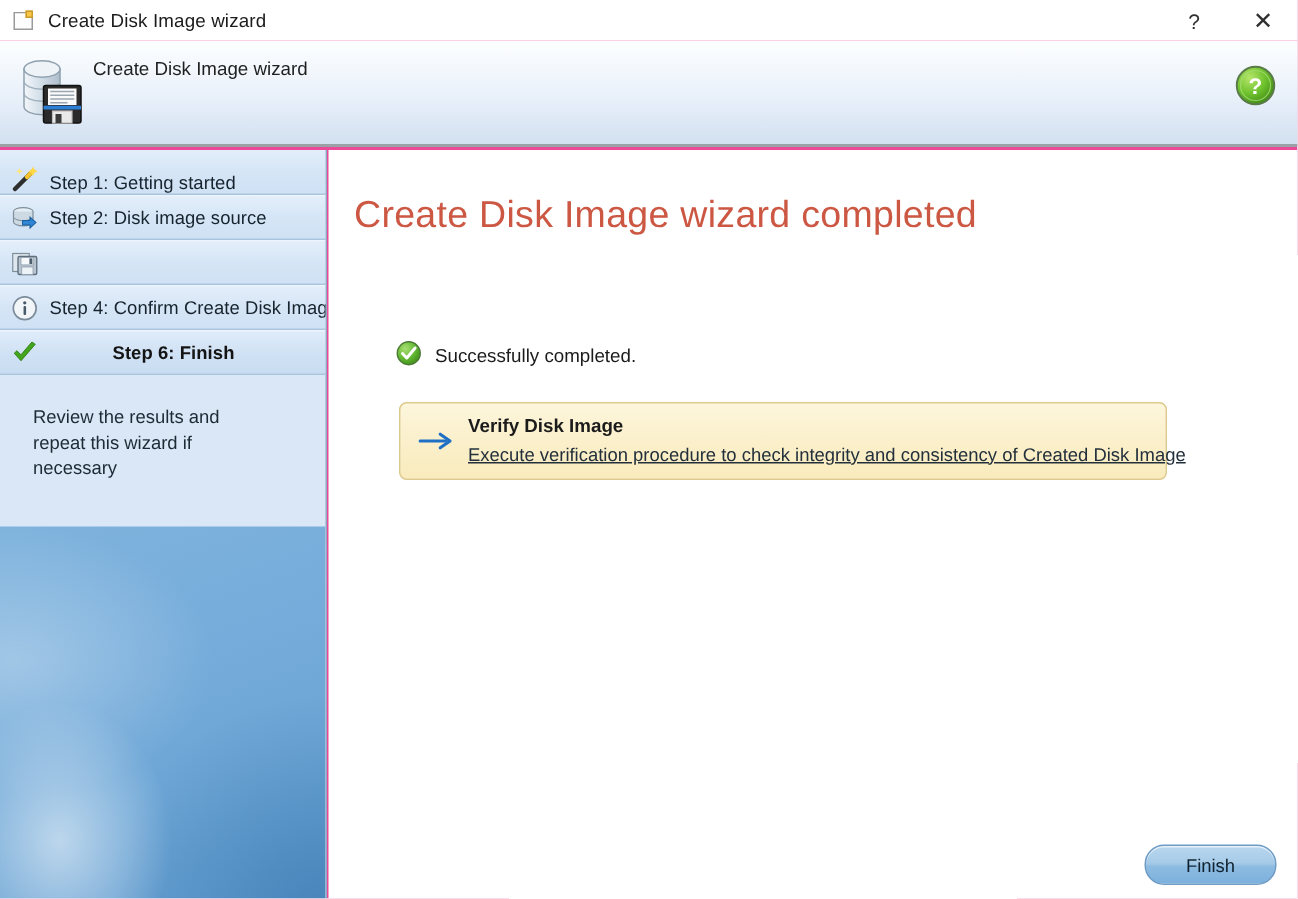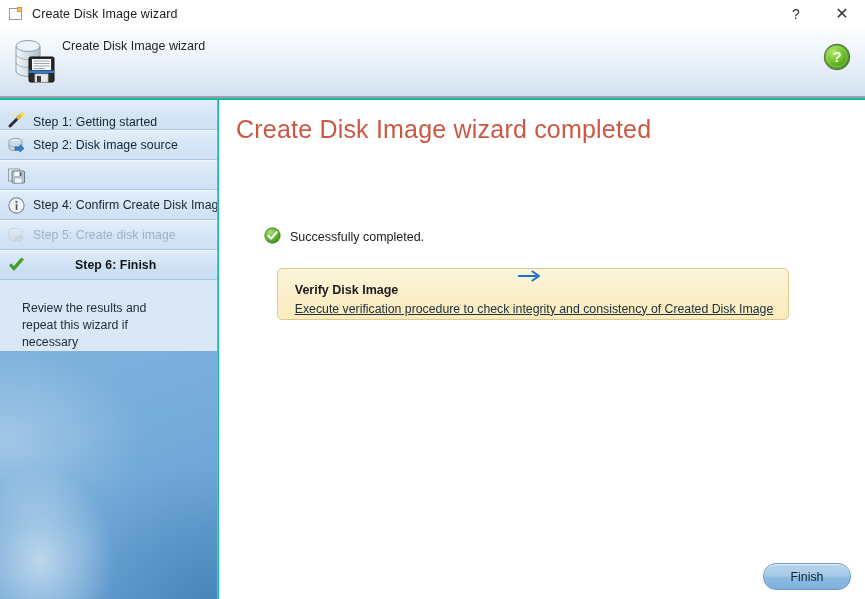--- a/index.html
+++ b/index.html
@@ -14,21 +14,21 @@
     color: #1a1a1a;
     background: #ffffff;
     overflow: hidden;
     -webkit-font-smoothing: antialiased;
   }
 
   #app {
     position: relative;
     width: 865px;
     height: 599px;
-    background: #14b8a6;
+    background: #ec4899;
   }
 
   
   .titlebar {
     position: absolute;
     left: 0; top: 0;
     width: 865px; height: 27px;
     background: #ffffff;
     display: flex;
     align-items: center;
@@ -183,21 +183,21 @@
 
   
   .main {
     position: absolute;
     left: 219px; top: 100px;
     width: 646px; height: 499px;
     background: #ffffff;
   }
   .main-heading {
     position: absolute;
-    left: 17px; top: 15px;
+    left: 17px; top: 29px;
     font-size: 25px;
     color: #cc5844;
     letter-spacing: .2px;
     font-weight: normal;
     margin: 0;
     white-space: nowrap;
   }
   .status-row {
     position: absolute;
     left: 45px; top: 127px;
@@ -209,31 +209,30 @@
     margin-right: 9px;
     flex: 0 0 auto;
   }
   .status-text {
     font-size: 12.5px;
     color: #1b1b1b;
   }
 
   .action-box {
     position: absolute;
-    left: 58px; top: 168px;
+    left: 47px; top: 168px;
     width: 512px; height: 52px;
     box-sizing: border-box;
     border: 1px solid #ddc98a;
     border-radius: 5px;
     background: linear-gradient(to bottom, #fdf6dc 0%, #fbf0cc 48%, #f9ebbd 100%);
     display: flex;
     align-items: center;
     padding: 0 10px 0 12px;
     cursor: pointer;
-    flex-direction: column;
   }
   .action-arrow {
     width: 24px; height: 14px;
     margin-right: 9px;
     flex: 0 0 auto;
   }
   .action-texts { line-height: 1.25; }
   .action-title {
     font-size: 12.5px;
     font-weight: bold;
@@ -359,29 +358,20 @@
 
       <div class="step">
         <svg class="step-icon" viewBox="0 0 19 19">
           <circle cx="9.5" cy="9.5" r="7.6" fill="#f3f6f9" stroke="#7b8b99" stroke-width="1.1"></circle>
           <circle cx="9.5" cy="5.9" r="1.1" fill="#4a5b69"></circle>
           <rect x="8.7" y="8" width="1.7" height="6" rx=".6" fill="#4a5b69"></rect>
         </svg>
         <span class="step-label">Step 4: Confirm Create Disk Image</span>
       </div>
 
-      <div class="step disabled">
-        <svg class="step-icon" viewBox="0 0 19 19" opacity="0.45">
-          <ellipse cx="8.5" cy="5" rx="6.5" ry="2.6" fill="#e9edf1" stroke="#a8b3bc" stroke-width=".8"></ellipse>
-          <path d="M2 5 v7 a6.5 2.6 0 0 0 13 0 V5" fill="#dde3e9" stroke="#a8b3bc" stroke-width=".8"></path>
-          <path d="M2 8.5 a6.5 2.6 0 0 0 13 0" fill="none" stroke="#b3bcc4" stroke-width=".7"></path>
-          <path d="M8 11 h5 v-2.2 l4 3.6 -4 3.6 V14 H8 z" fill="#c3ccd4" stroke="#aab4bd" stroke-width=".7"></path>
-        </svg>
-        <span class="step-label">Step 5: Create disk image</span>
-      </div>
 
       <div class="step current">
         <svg class="step-icon" viewBox="0 0 19 19">
           <path d="M2.5 9.5 L7 14.5 L16.5 3.5 L14.3 2 L6.9 10.6 L4.3 7.8 z" fill="#42a51c" stroke="#2f7a12" stroke-width=".6"></path>
         </svg>
         <span class="step-label">Step 6: Finish</span>
       </div>
 
     </div>
 

